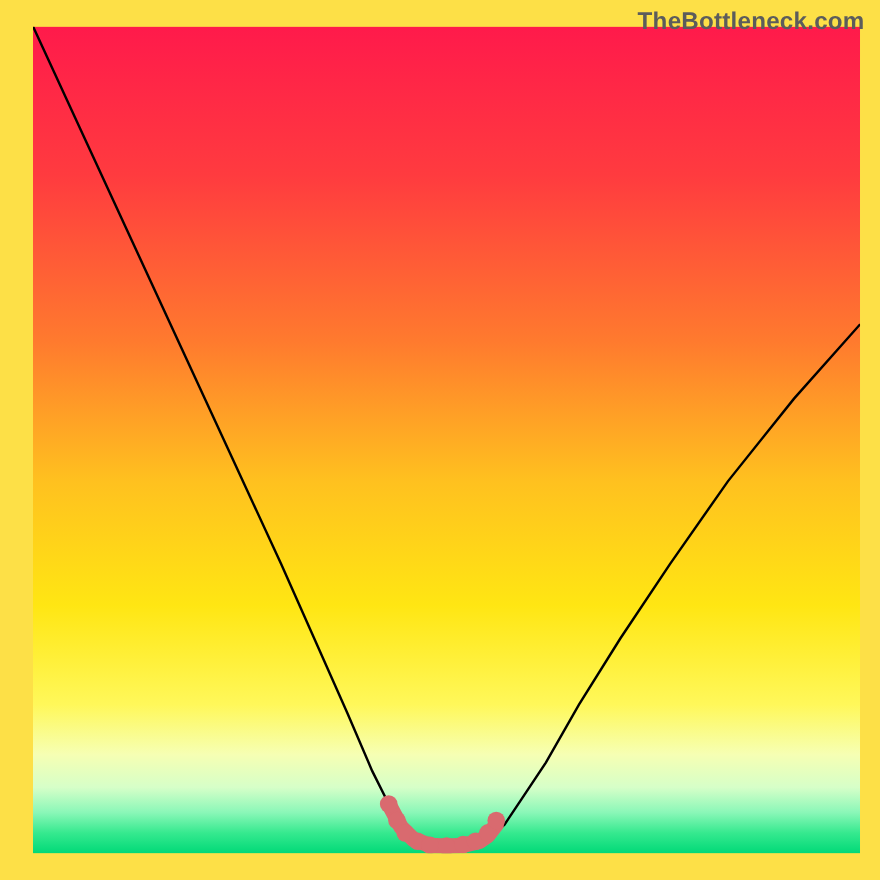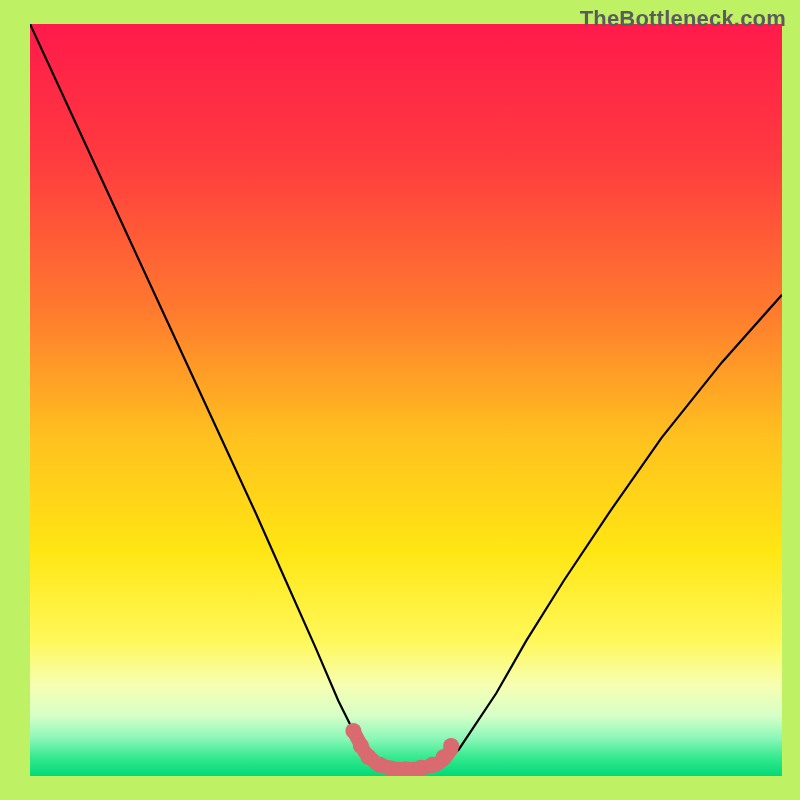--- a/index.html
+++ b/index.html
@@ -7,21 +7,21 @@
     padding: 0;
     width: 800px;
     height: 800px;
     background: #000;
     overflow: hidden;
     font-family: Arial, Helvetica, sans-serif;
   }
   .frame {
     position: absolute;
     inset: 0;
-    background: #bef264;
+    background: #fde047;
   }
   .plot {
     position: absolute;
     left: 30px;
     top: 24px;
     width: 752px;
     height: 752px;
     overflow: hidden;
   }
   .watermark {

